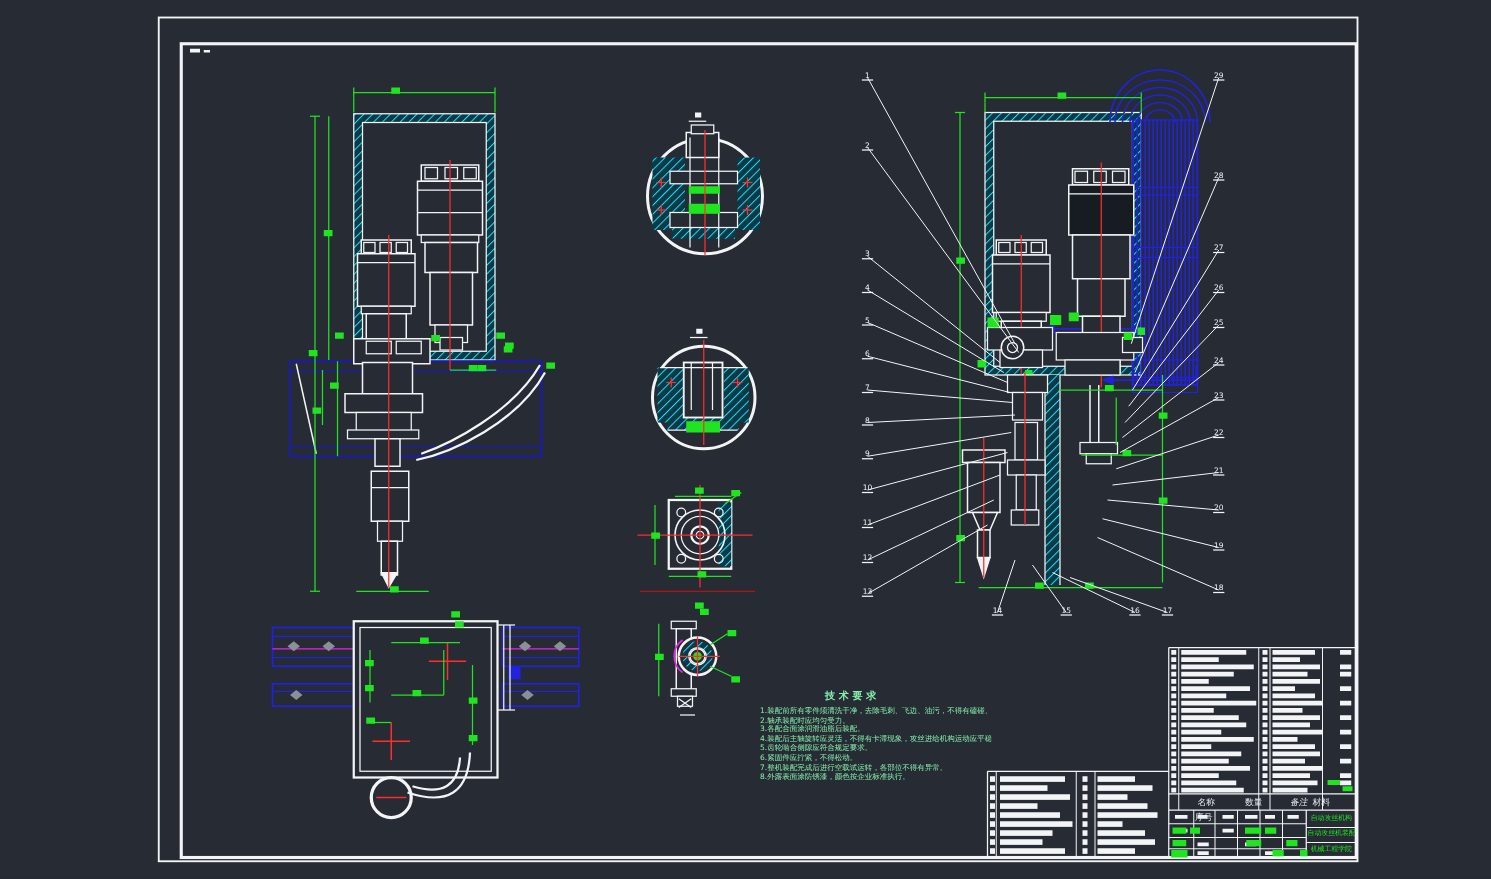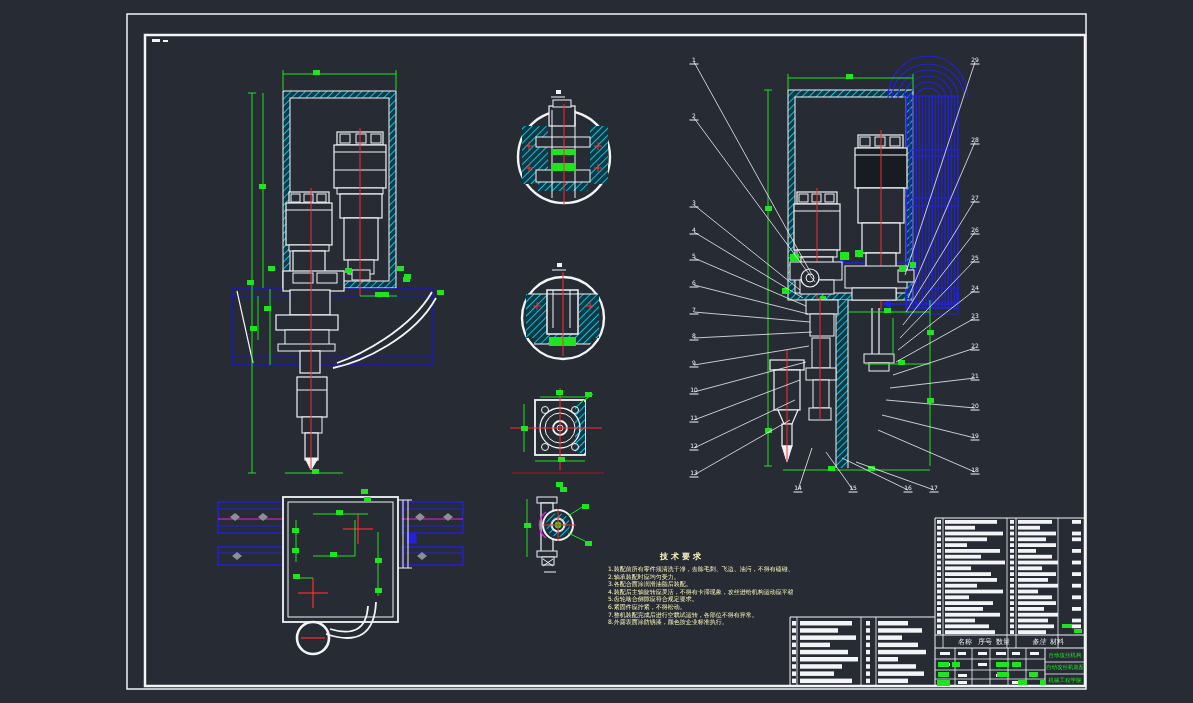--- a/index.html
+++ b/index.html
@@ -1,23 +1,23 @@
 <!DOCTYPE html>
 <html><head>
 <meta charset="utf-8">
 <style>
   html,body{margin:0;padding:0;background:#262b34;}
   .canvas{position:relative;width:1193px;height:703px;background:#262b34;overflow:hidden;
           font-family:"DejaVu Sans",sans-serif;}
   svg{position:absolute;left:0;top:0;}
-  .notes{position:absolute;left:608px;top:551px;width:190px;color:#fef9c3;}
+  .notes{position:absolute;left:608px;top:551px;width:190px;color:#86efac;}
   .notes-title{font-size:8px;font-weight:bold;letter-spacing:3px;margin-left:52px;margin-bottom:3px;}
   .note-line{font-size:6px;line-height:7.6px;white-space:nowrap;overflow:hidden;width:185px;}
   .bh{position:absolute;top:637px;font-size:7px;color:#e8ecef;line-height:10px;white-space:nowrap;}
-  .bh0{left:978px;} .bh1{left:958px;font-family:Liberation Serif, serif;} .bh2{left:996px;} .bh3{left:1050px;} .bh4{left:1032px;font-style:italic;}
+  .bh0{left:956px;margin-top:12px;} .bh1{left:958px;font-family:Liberation Serif, serif;} .bh2{left:996px;} .bh3{left:1050px;} .bh4{left:1032px;font-style:italic;}
   .tbc{position:absolute;left:1046px;width:38px;font-size:5.5px;color:#21e421;text-align:center;
        overflow:hidden;white-space:nowrap;line-height:11px;}
   .tb1{top:650px;height:11px;} .tb2{top:662px;height:11px;} .tb3{top:675px;height:10px;}
 </style>
 </head>
 <body>
 
 <div class="canvas">
   <svg id="cad" width="1193" height="703">
       <defs>

